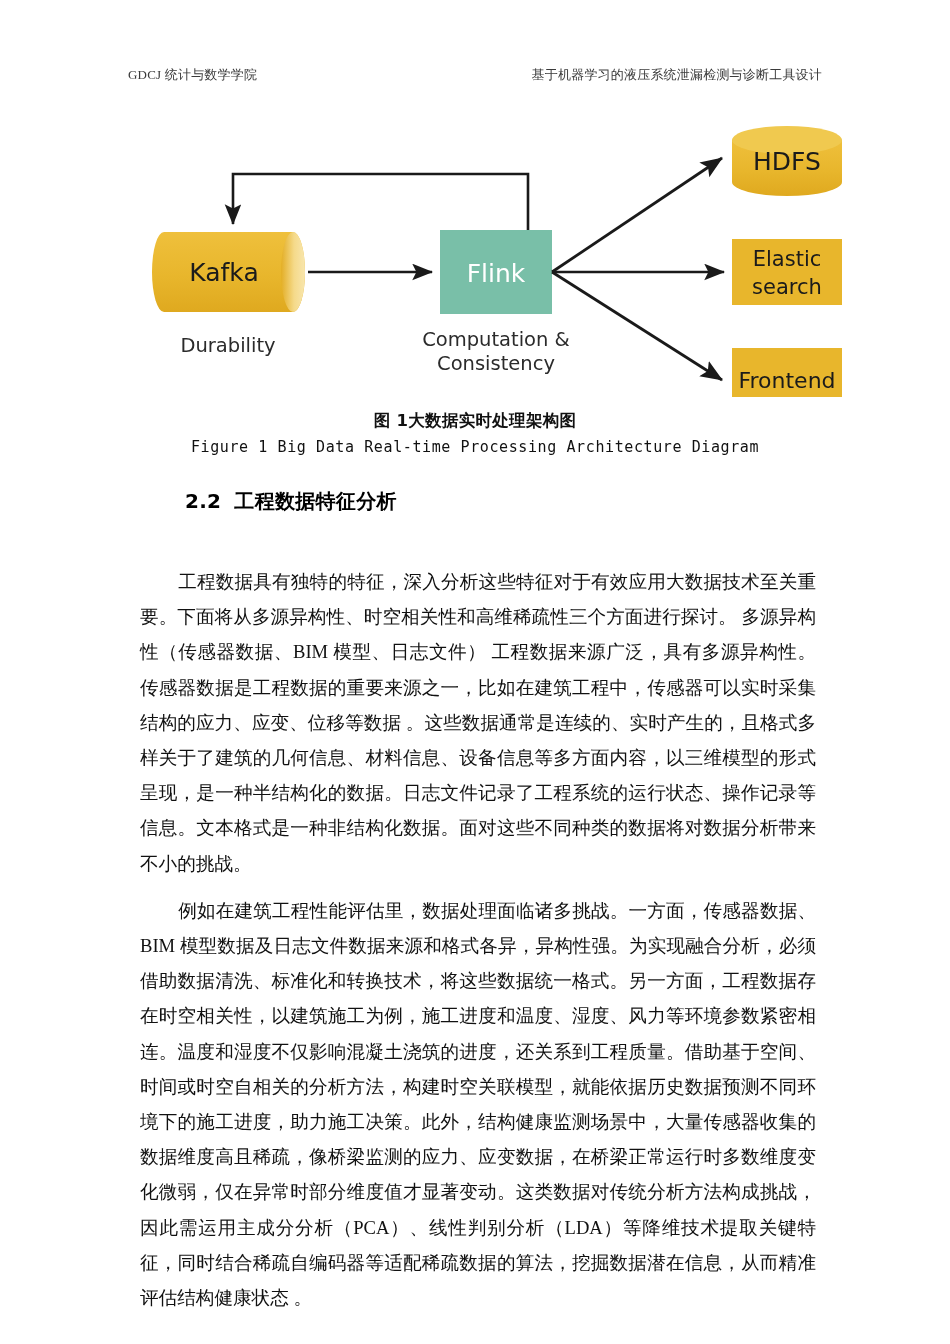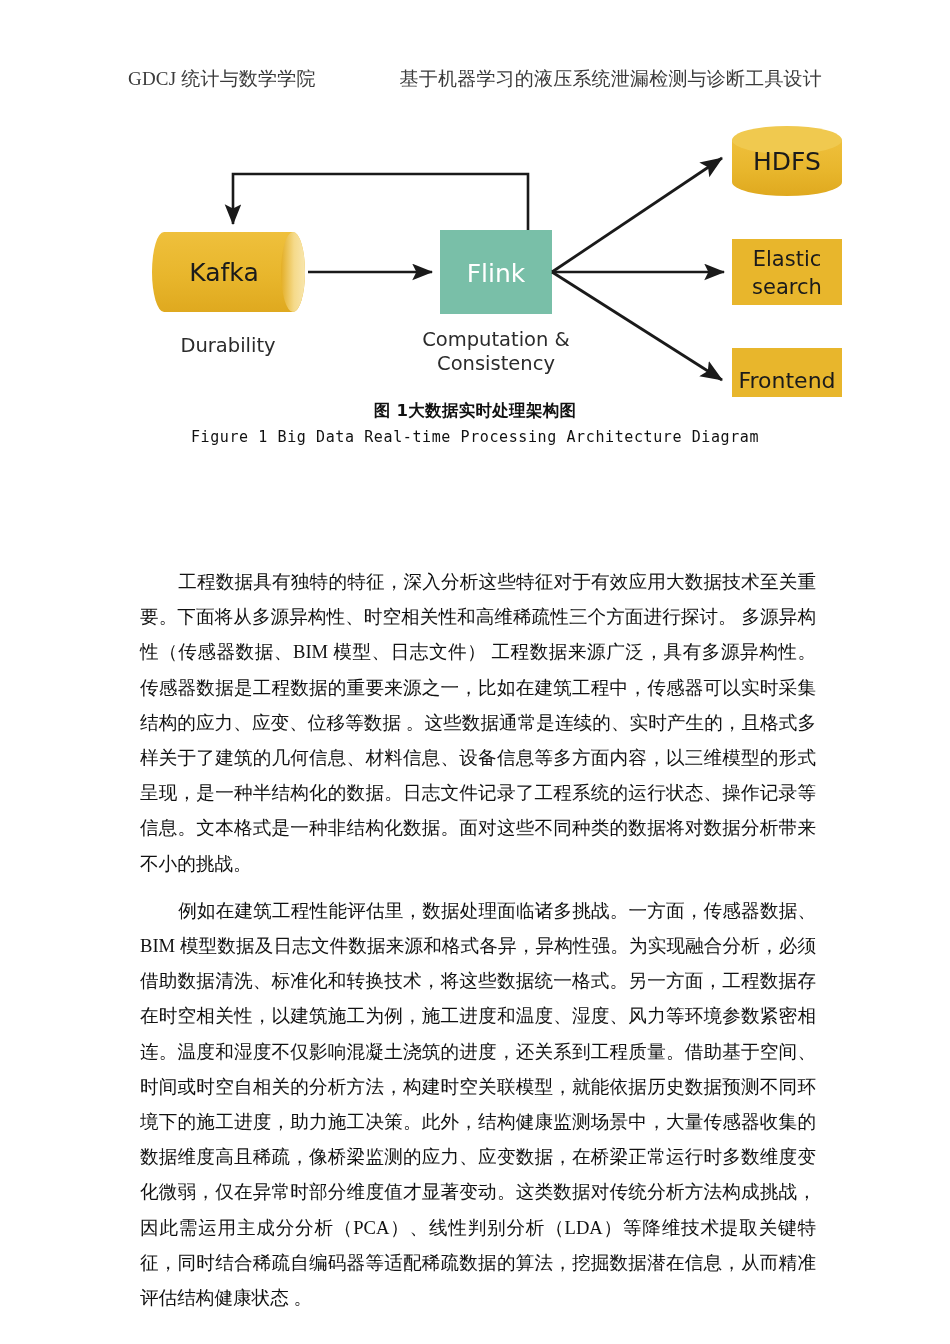--- a/index.html
+++ b/index.html
@@ -24,41 +24,41 @@
   
   .doc-header {
     position: absolute;
     top: 66px;
     left: 128px;
     width: 694px;
     height: 26px;
     display: flex;
     align-items: baseline;
     justify-content: space-between;
-    font-size: 19px;
+    font-size: 13px;
     color: #3a3a3a;
     letter-spacing: 0.2px;
   }
   .doc-header .left  { white-space: nowrap; }
   .doc-header .right { white-space: nowrap; }
 
   
   .figure-wrap {
     position: absolute;
     top: 112px;
     left: 128px;
     width: 740px;
     height: 285px;
   }
   .figure-svg { display: block; width: 740px; height: 285px; }
 
   
   .caption {
     position: absolute;
-    top: 400px;
+    top: 410px;
     left: 128px;
     width: 694px;
     text-align: center;
   }
   .caption .cn {
     font-family: "DejaVu Sans", "Liberation Sans", sans-serif;
     font-weight: bold;
     font-size: 16.5px;
     color: #111;
     line-height: 22px;
@@ -189,20 +189,23 @@
         <text x="659" y="276" text-anchor="middle" font-family="DejaVu Sans, Liberation Sans, sans-serif" font-size="22" fill="#1b1b1b">Frontend</text>
       </g>
     </svg>
   </div>
 
   <div class="caption">
     <div class="cn">图 1大数据实时处理架构图</div>
     <div class="en">Figure 1 Big Data Real-time Processing Architecture Diagram</div>
   </div>
 
+  <div class="section-heading">
+    <span class="num">2.2</span><span>工程数据特征分析</span>
+  </div>
 
   <div class="body-text">
     <p class="para"><span class="indent"></span><span>工程数据具有独特的特征，深入分析这些特征对于有效应用大数据技术至关重要。下面将从多源异构性、时空相关性和高维稀疏性三个方面进行探讨。 多源异构性（传感器数据、BIM 模型、日志文件） 工程数据来源广泛，具有多源异构性。传感器数据是工程数据的重要来源之一，比如在建筑工程中，传感器可以实时采集结构的应力、应变、位移等数据 。这些数据通常是连续的、实时产生的，且格式多样关于了建筑的几何信息、材料信息、设备信息等多方面内容，以三维模型的形式呈现，是一种半结构化的数据。日志文件记录了工程系统的运行状态、操作记录等信息。文本格式是一种非结构化数据。面对这些不同种类的数据将对数据分析带来不小的挑战。</span></p>
     <p class="para"><span class="indent"></span><span>例如在建筑工程性能评估里，数据处理面临诸多挑战。一方面，传感器数据、BIM 模型数据及日志文件数据来源和格式各异，异构性强。为实现融合分析，必须借助数据清洗、标准化和转换技术，将这些数据统一格式。另一方面，工程数据存在时空相关性，以建筑施工为例，施工进度和温度、湿度、风力等环境参数紧密相连。温度和湿度不仅影响混凝土浇筑的进度，还关系到工程质量。借助基于空间、时间或时空自相关的分析方法，构建时空关联模型，就能依据历史数据预测不同环境下的施工进度，助力施工决策。此外，结构健康监测场景中，大量传感器收集的数据维度高且稀疏，像桥梁监测的应力、应变数据，在桥梁正常运行时多数维度变化微弱，仅在异常时部分维度值才显著变动。这类数据对传统分析方法构成挑战，因此需运用主成分分析（PCA）、线性判别分析（LDA）等降维技术提取关键特征，同时结合稀疏自编码器等适配稀疏数据的算法，挖掘数据潜在信息，从而精准评估结构健康状态 。</span></p>
   </div>
 
 
 </div>
 
 </body></html>

